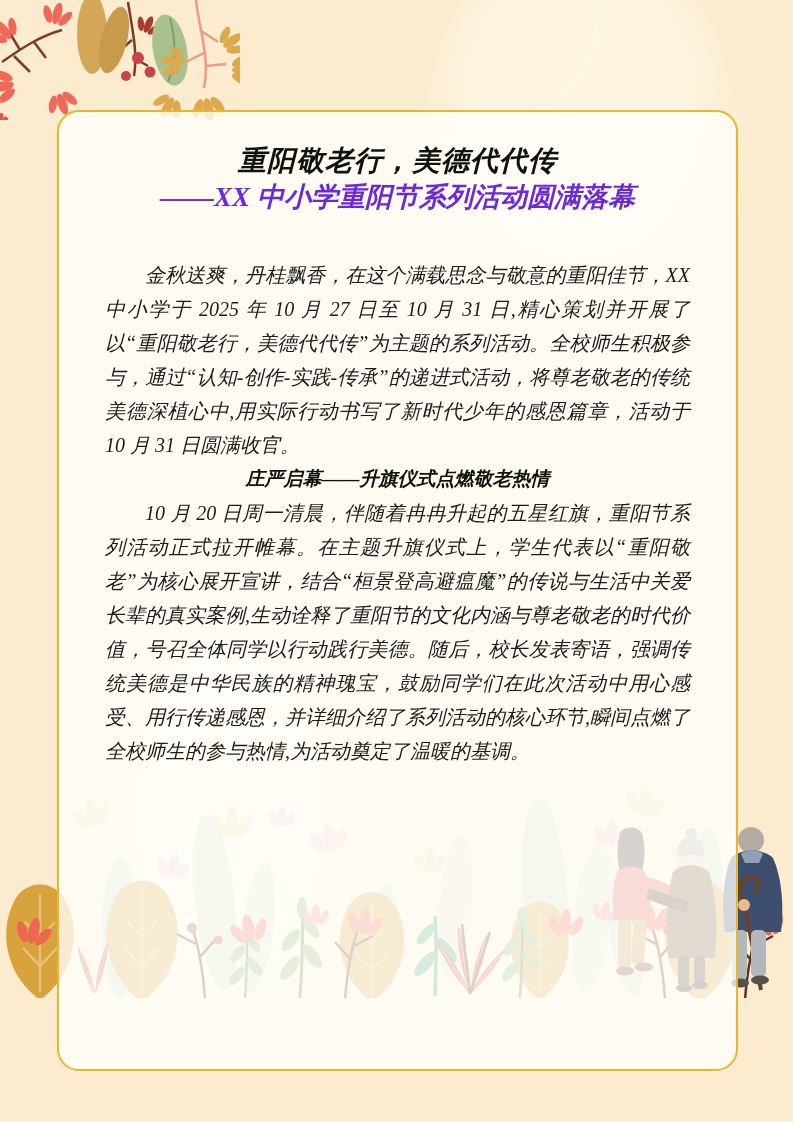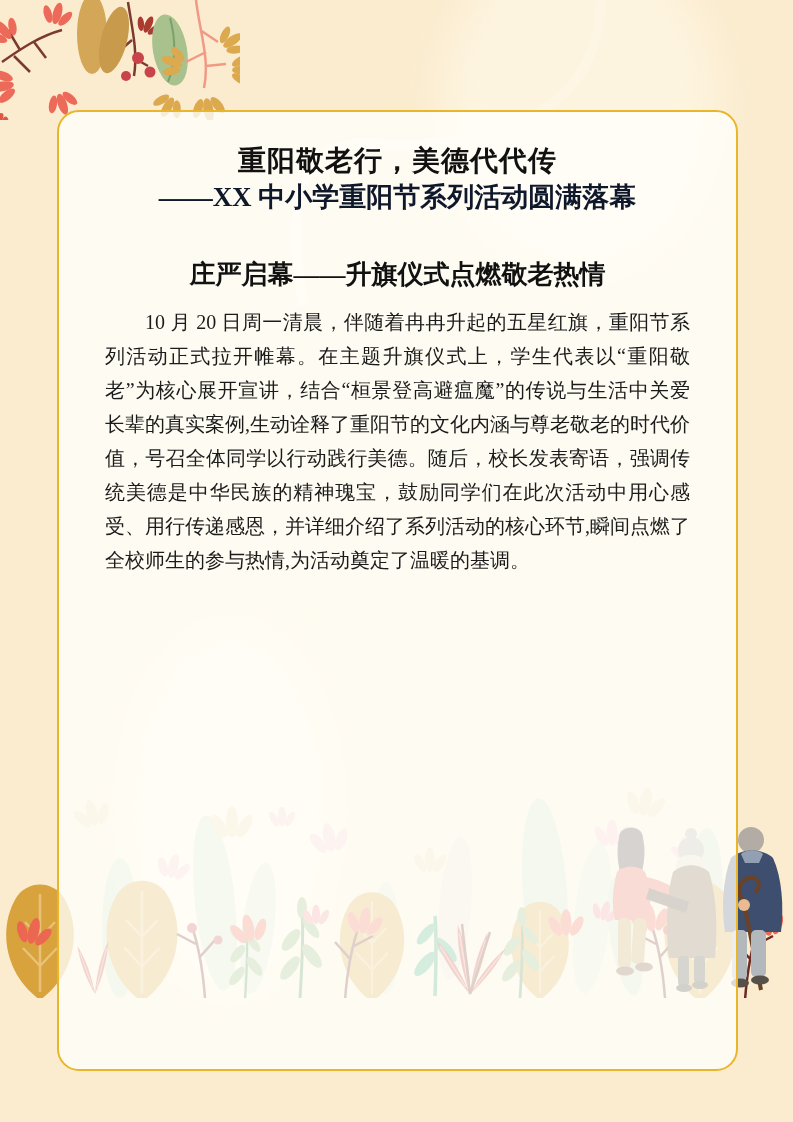--- a/index.html
+++ b/index.html
@@ -2,21 +2,21 @@
 <html><head>
 <meta charset="utf-8">
 <style>
   html,body{margin:0;padding:0;}
   body{
     width:793px;height:1122px;
     background:#fbeccf;
     overflow:hidden;position:relative;
     font-family:"Liberation Serif","DejaVu Serif",serif;
   }
-  .page{position:relative;width:793px;height:998px;}
+  .page{position:relative;width:793px;height:998px;font-style:italic;}
 
   
   .blob{position:absolute;background:#fdf4df;border-radius:50%;filter:blur(20px);z-index:0;}
   .blob1{left:440px;top:-60px;width:280px;height:340px;}
   .blob2{left:120px;top:620px;width:220px;height:380px;}
   .swirl{position:absolute;left:0;top:0;z-index:0;}
 
   .deco{position:absolute;z-index:1;}
   .deco-top-left{left:0;top:0;}
   .deco-bottom{left:0;bottom:0;}
@@ -33,32 +33,32 @@
     padding:26px 46px 0 46px;
   }
   .title{
     margin:0;padding-top:4px;
     font-size:28px;line-height:37px;font-weight:bold;
     text-align:center;color:#111;letter-spacing:1px;
   }
   .subtitle{
     margin:0;
     font-size:27px;line-height:37px;font-weight:bold;
-    text-align:center;color:#0f172a;
+    text-align:center;color:#6d28d9;
   }
   .body-text{
     margin-top:42px;
     font-size:20px;line-height:34px;
     color:#1b1b1b;
     text-align:justify;
   }
   .para{margin:0;text-indent:2em;}
   .sec-heading{
-    margin:13px;text-align:center;font-weight:bold;
-    font-size:26px;line-height:34px;color:#111;text-indent:0;
+    margin:0;text-align:center;font-weight:bold;
+    font-size:19px;line-height:34px;color:#111;text-indent:0;
   }
 </style>
 </head>
 <body>
 
 <div class="page">
 
   <div class="blob blob1"></div>
   <div class="blob blob2"></div>
 
@@ -228,18 +228,19 @@
       <rect x="158" y="112" width="15" height="47" rx="5" fill="#b3b8bc"></rect>
       <ellipse cx="147" cy="165" rx="9" ry="4.5" fill="#55504a"></ellipse>
       <ellipse cx="167" cy="162" rx="9" ry="4.5" fill="#55504a"></ellipse>
     </g>
   </svg>
 
   <div class="card">
     <h1 class="title">重阳敬老行，美德代代传</h1>
     <h2 class="subtitle">——XX 中小学重阳节系列活动圆满落幕</h2>
     <div class="body-text">
+      <p class="para">金秋送爽，丹桂飘香，在这个满载思念与敬意的重阳佳节，XX 中小学于 2025 年 10 月 27 日至 10 月 31 日,精心策划并开展了以“重阳敬老行，美德代代传”为主题的系列活动。全校师生积极参与，通过“认知-创作-实践-传承”的递进式活动，将尊老敬老的传统美德深植心中,用实际行动书写了新时代少年的感恩篇章，活动于 10 月 31 日圆满收官。</p>
       <p class="sec-heading">庄严启幕——升旗仪式点燃敬老热情</p>
       <p class="para">10 月 20 日周一清晨，伴随着冉冉升起的五星红旗，重阳节系列活动正式拉开帷幕。在主题升旗仪式上，学生代表以“重阳敬老”为核心展开宣讲，结合“桓景登高避瘟魔”的传说与生活中关爱长辈的真实案例,生动诠释了重阳节的文化内涵与尊老敬老的时代价值，号召全体同学以行动践行美德。随后，校长发表寄语，强调传统美德是中华民族的精神瑰宝，鼓励同学们在此次活动中用心感受、用行传递感恩，并详细介绍了系列活动的核心环节,瞬间点燃了全校师生的参与热情,为活动奠定了温暖的基调。</p>
     </div>
   </div>
 
 </div>
 
 </body></html>

